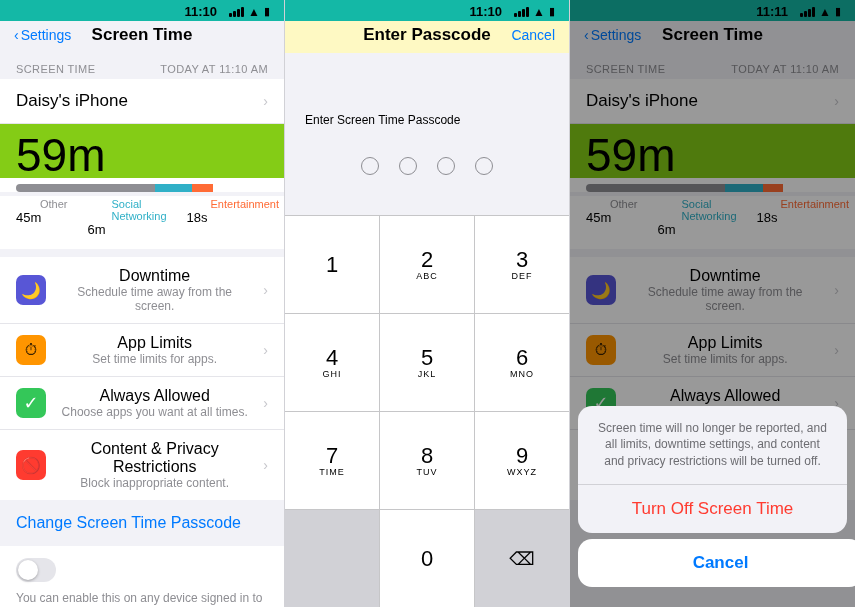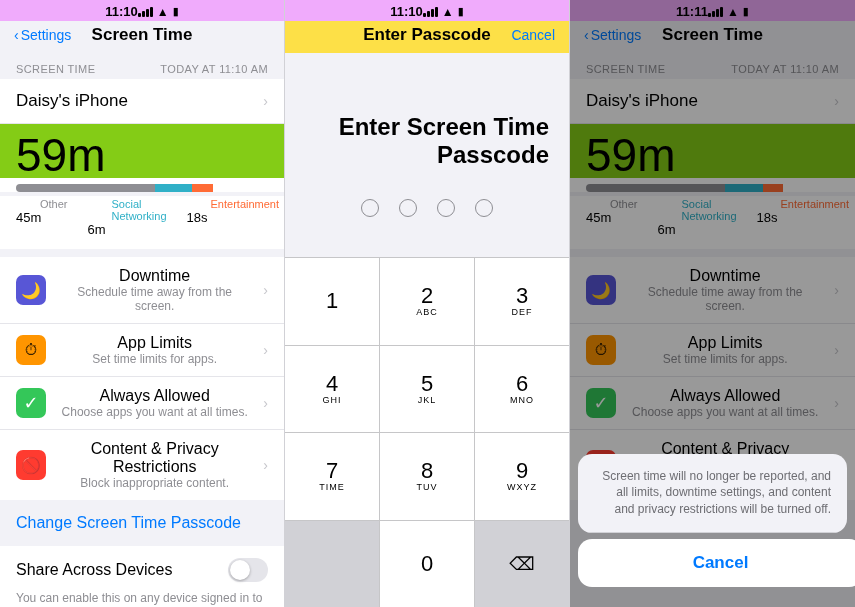--- a/index.html
+++ b/index.html
@@ -17,24 +17,25 @@
       width: 285px;
       height: 607px;
       background: #f2f2f7;
       overflow: hidden;
       flex-shrink: 0;
       border-right: 1px solid #d1d1d6;
     }
 
     .status-bar {
       display: flex;
-      justify-content: center;
+      justify-content: flex-end;
       align-items: center;
       padding: 4px 14px 2px;
-      background: #f0abfc;
+      background: #14b8a6;
+      gap: 12px;
     }
     .status-time { font-size: 13px; font-weight: 600; }
     .status-icons { display: flex; gap: 4px; align-items: center; font-size: 11px; }
 
     .nav-bar {
       background: #f2f2f7;
       display: flex;
       align-items: center;
       justify-content: center;
       padding: 4px 14px 8px;
@@ -183,39 +184,39 @@
     .panel-passcode {
       width: 285px;
       height: 607px;
       background: #f2f2f7;
       flex-shrink: 0;
       border-right: 1px solid #d1d1d6;
       display: flex;
       flex-direction: column;
     }
     .passcode-nav {
-      background: #fde047;
+      background: #fef9c3;
       display: flex;
       align-items: center;
       justify-content: center;
       padding: 4px 14px 8px;
       position: relative;
     }
     .passcode-title { font-size: 17px; font-weight: 600; }
     .passcode-cancel {
       position: absolute;
       right: 14px;
       color: #007aff;
       font-size: 14px;
     }
     .passcode-prompt {
-      text-align: right;
+      text-align: left;
       padding: 60px 20px 30px;
-      font-size: 24px;
-      font-weight: 700;
+      font-size: 12px;
+      font-weight: 400;
       color: #000;
     }
     .passcode-dots {
       display: flex;
       justify-content: center;
       gap: 20px;
       margin-bottom: 40px;
     }
     .passcode-dot {
       width: 18px;
@@ -269,21 +270,21 @@
     .modal-card {
       background: #f2f2f7;
       margin: 0 8px;
       border-radius: 14px;
       overflow: hidden;
     }
     .modal-message {
       padding: 14px 16px;
       font-size: 12px;
       color: #6d6d72;
-      text-align: right;
+      text-align: center;
       line-height: 1.4;
       border-bottom: 1px solid #d1d1d6;
     }
     .modal-action-btn {
       background: transparent;
       border: none;
       width: 100%;
       padding: 14px;
       font-size: 17px;
       cursor: pointer;
@@ -416,21 +417,20 @@
       <span class="chevron">›</span>
     </div>
   </div>
 
   <div class="link-row">
     <span class="link-text">Change Screen Time Passcode</span>
   </div>
 
   <div class="toggle-section">
     <div class="toggle-row">
-      <span class="toggle-title">Share Across Devices</span>
       <div class="toggle-switch"></div>
     </div>
     <span class="toggle-desc">You can enable this on any device signed in to iCloud to report your combined screen time.</span>
   </div>
 
 </div>
 
 <div class="panel-passcode">
 
   <div class="status-bar">
@@ -604,16 +604,17 @@
     </div>
   </div>
 
   <div class="link-row">
     <span class="link-text">Change Screen Time Passcode</span>
   </div>
 
   <div class="modal-overlay">
     <div class="modal-card">
       <div class="modal-message">Screen time will no longer be reported, and all limits, downtime settings, and content and privacy restrictions will be turned off.</div>
+      <button class="modal-action-btn danger">Turn Off Screen Time</button>
     </div>
     <button class="modal-cancel-btn">Cancel</button>
   </div>
 </div>
 
 </body></html>

